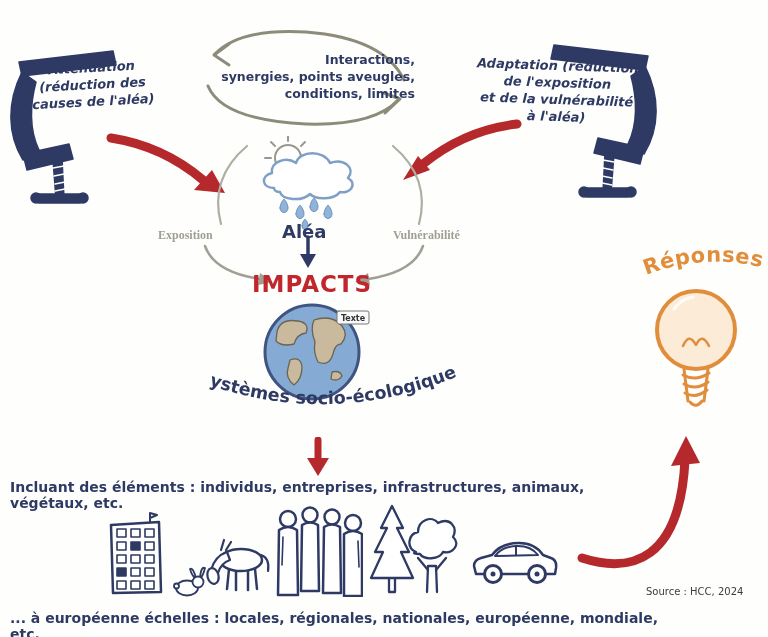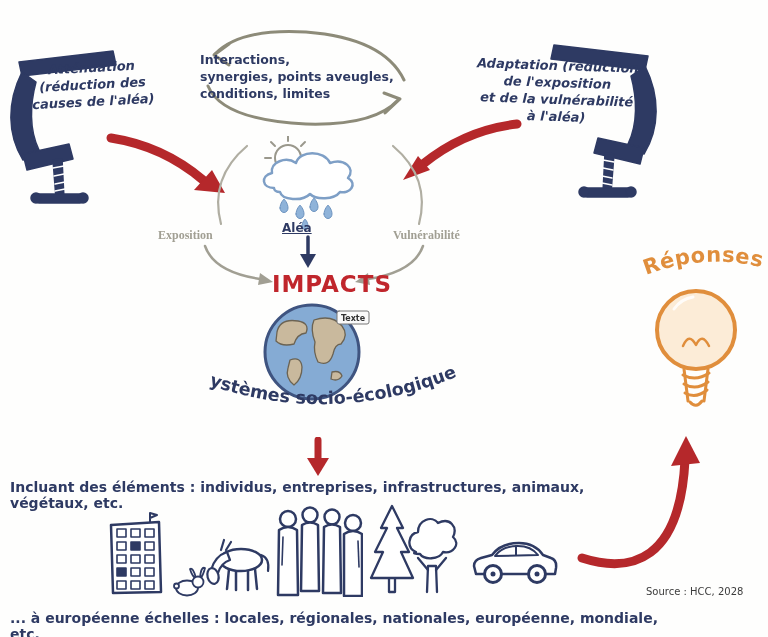--- a/index.html
+++ b/index.html
@@ -8,27 +8,27 @@
   .abs { position:absolute; }
   svg path, svg line, svg rect, svg circle, svg ellipse, svg polyline {
     stroke-linejoin:round; stroke-linecap:round;
   }
   .label-clamp {
     font-style:italic; font-weight:700; font-size:13px; line-height:1.3;
     color:#2e3a63; text-align:center; white-space:pre-line;
   }
   .label-center {
     font-weight:700; font-size:12.5px; line-height:1.35;
-    color:#2e3a63; text-align:left; white-space:pre-line;
+    color:#2e3a63; text-align:right; white-space:pre-line;
   }
   .label-gray { font-weight:700; font-size:12px; color:#a19f93;font-family:Liberation Serif, serif; }
-  .label-alea { font-weight:700; font-size:12px; color:#2e3a63;text-decoration:underline; }
+  .label-alea { font-weight:700; font-size:18px; color:#2e3a63; }
   .impacts-title {
     font-weight:700; font-size:23px; letter-spacing:1px;
-    color:#c0262c; text-align:right;
+    color:#c0262c; text-align:left;
   }
   .label-body {
     font-weight:700; font-size:14px; color:#2e3a63; text-align:left;
   }
   .source-label { font-size:10px; color:#3c3c3c; }
   .sys-text { font:700 17.5px "DejaVu Sans", sans-serif; fill:#2e3a63; }
   .rep-text { font:700 21px "DejaVu Sans", sans-serif; fill:#e08e3c; letter-spacing:.5px; }
   .chip-text { font:700 8px "DejaVu Sans", sans-serif; fill:#333; }
 </style>
 </head>
@@ -289,15 +289,15 @@
       <path d="M40 119 Q 46 126 52 118"></path>
     </g>
     <path d="M24 26 Q 31 16 43 14" fill="none" stroke="#ffffff" stroke-width="3" opacity="0.85"></path>
   </svg>
 
   <svg class="abs" style="left:572px;top:428px" width="148" height="152" viewBox="0 0 148 152">
     <path d="M10 130 C 60 146 108 132 113 32" fill="none" stroke="#b5282b" stroke-width="9"></path>
     <polygon points="114,8 99,38 128,35" fill="#b5282b"></polygon>
   </svg>
 
-  <div class="abs source-label" style="left:646px;top:586px">Source : HCC, 2028</div>
+  <div class="abs source-label" style="left:646px;top:586px">Source : HCC, 2024</div>
 
 </div>
 
 </body></html>

